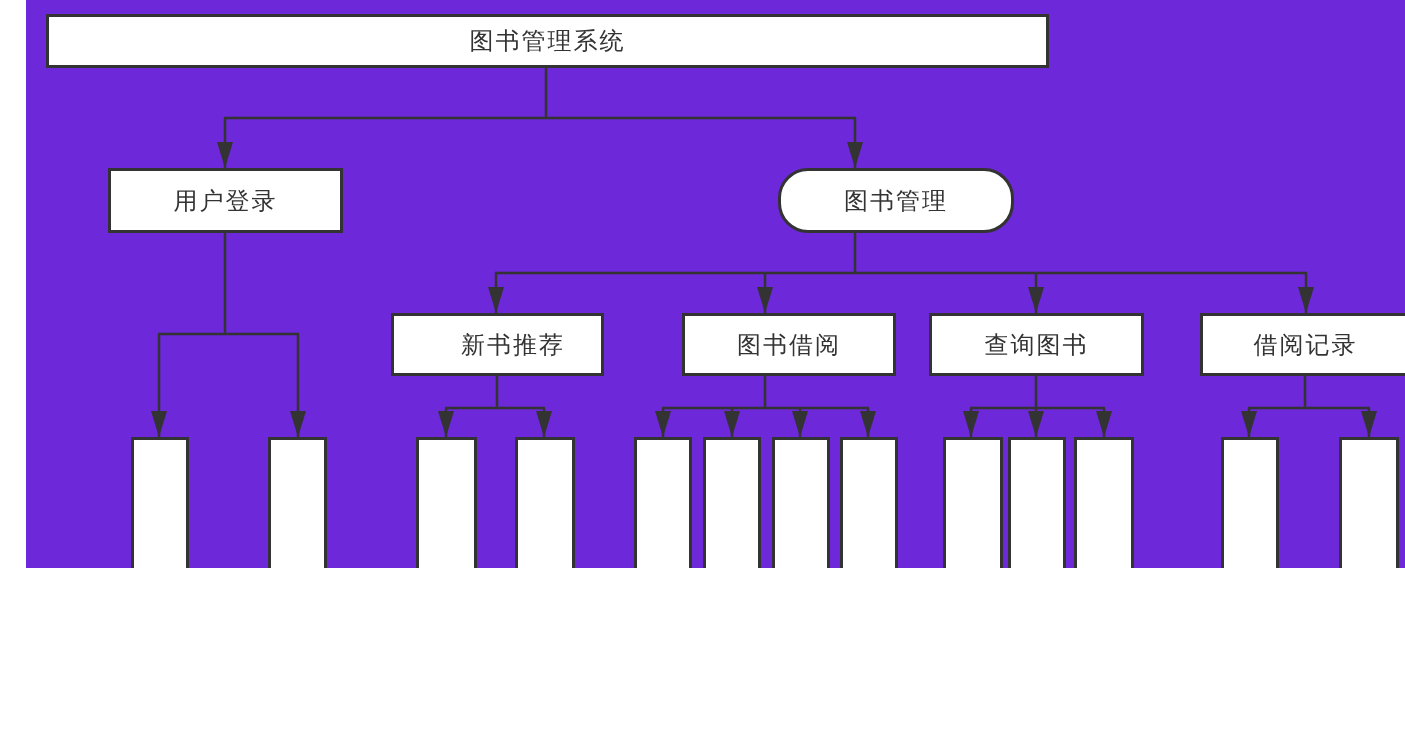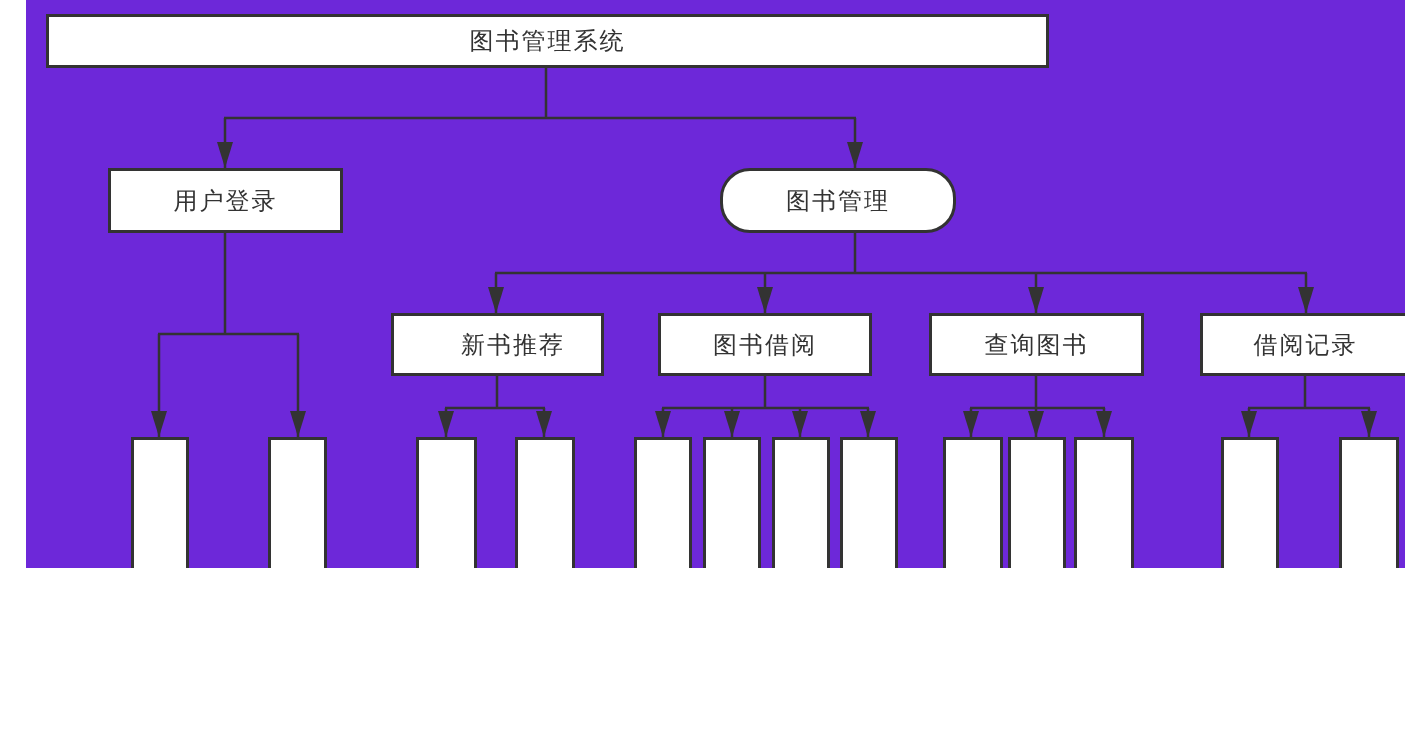--- a/index.html
+++ b/index.html
@@ -24,23 +24,23 @@
     border:3px solid #333333;background:#ffffff;
     display:flex;align-items:center;justify-content:center;
   }
   .leaf span{
     writing-mode:vertical-rl;text-orientation:mixed;
     font-size:22px;line-height:1.15;letter-spacing:3px;color:#333333;
   }
   
   #n-root{left:20px;top:14px;width:1003px;height:54px;}
   #n-user-login{left:82px;top:168px;width:235px;height:65px;}
-  #n-book-mgmt{left:694px;top:168px;width:236px;height:65px;border-radius:30px;}
+  #n-book-mgmt{left:752px;top:168px;width:236px;height:65px;border-radius:30px;}
   #n-g0{left:365px;top:313px;width:213px;height:63px;padding-left:31px;}
-  #n-g1{left:632px;top:313px;width:214px;height:63px;}
+  #n-g1{left:656px;top:313px;width:214px;height:63px;}
   #n-g2{left:903px;top:313px;width:215px;height:63px;}
   #n-g3{left:1174px;top:313px;width:211px;height:63px;}
   
   #l-1a{left:105px;width:58px;}
   #l-1b{left:242px;width:59px;}
   #l-2a{left:390px;width:61px;}
   #l-2b{left:489px;width:60px;}
   #l-3a{left:608px;width:58px;}
   #l-3b{left:677px;width:58px;}
   #l-3c{left:746px;width:58px;}

